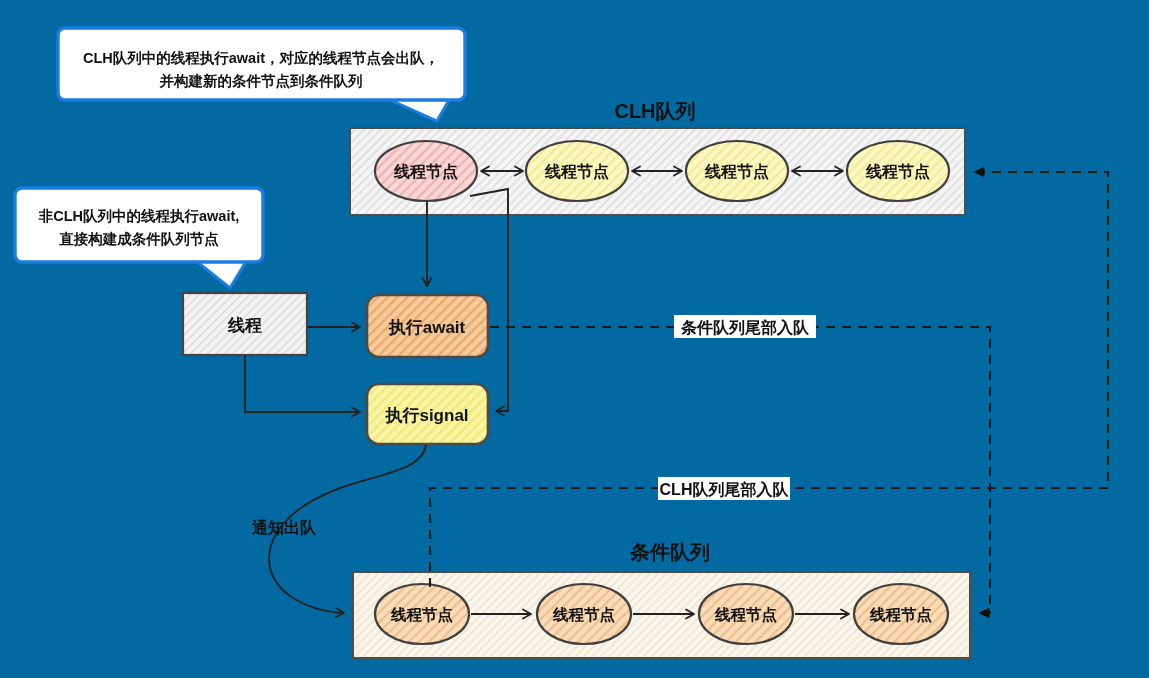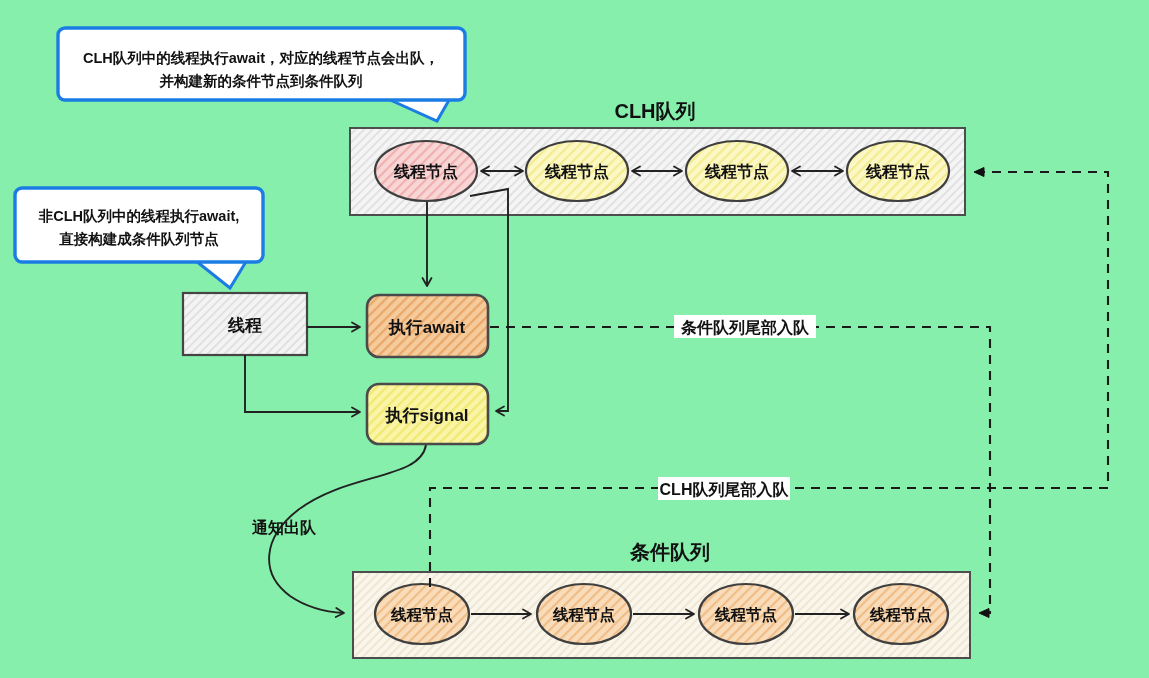--- a/index.html
+++ b/index.html
@@ -1,20 +1,20 @@
 <!DOCTYPE html>
 <html><head>
 <meta charset="utf-8">
 <style>
   html, body { margin: 0; padding: 0; background: #ffffff; }
   .stage {
     position: relative;
     width: 1149px;
     height: 678px;
-    background: #86efac;
+    background: #0369a1;
     font-family: "Liberation Sans", sans-serif;
     overflow: hidden;
   }
   svg { display: block; }
   text {
     font-family: "Liberation Sans", sans-serif;
     font-weight: 700;
     fill: #111111;
   }
   .bubble-text { font-size: 14.5px; }

